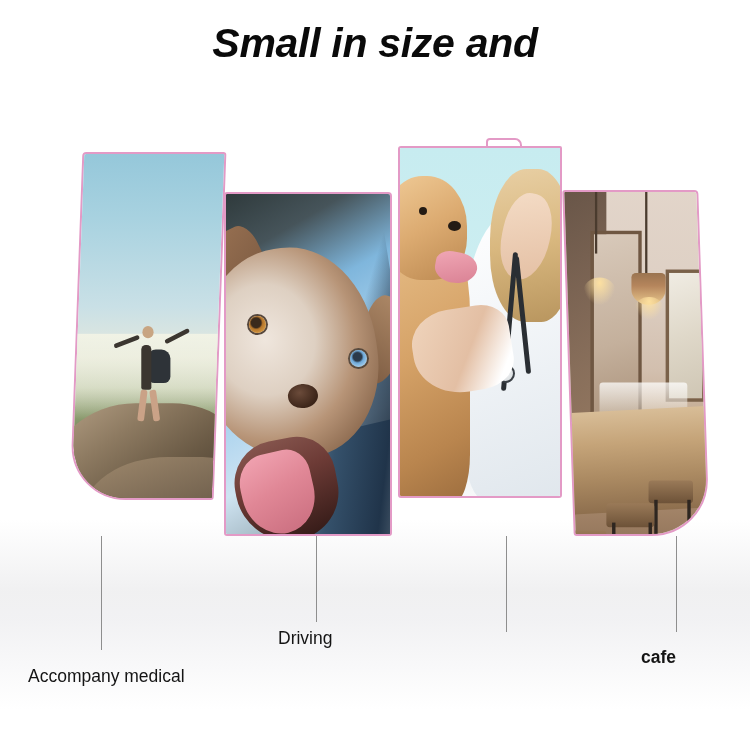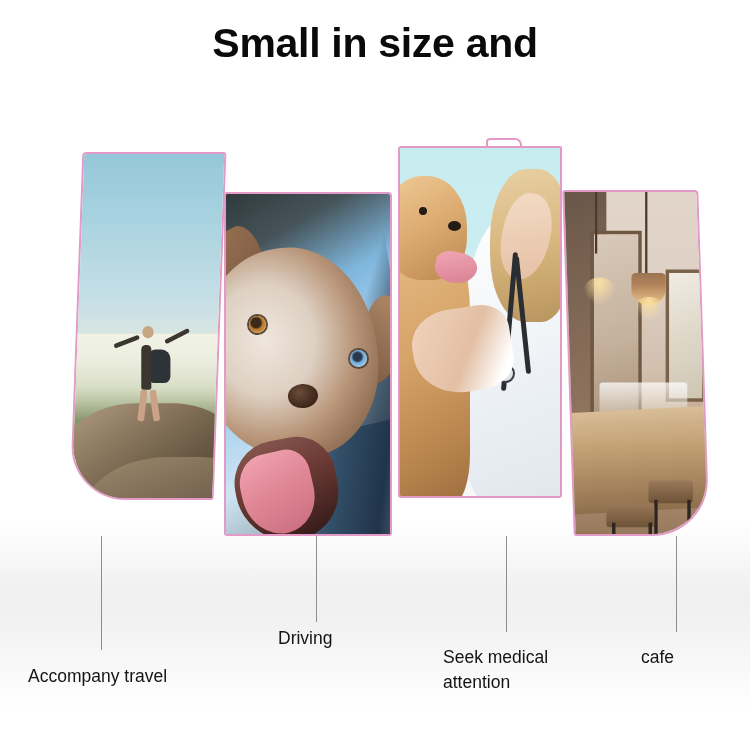--- a/index.html
+++ b/index.html
@@ -38,21 +38,21 @@
     left: 0;
     top: 12px;
     width: 750px;
     text-align: center;
     color: #0a0a0a;
     font-size: 41px;
     font-weight: bold;
     line-height: 1.55;
     letter-spacing: -0.3px;
   }
-  .headline .line { display: block; }
+  .headline .line { display: block; font-style: italic; }
 
   
   .panel {
     position: absolute;
     overflow: hidden;
     background: #ffffff;
     box-sizing: border-box;
     border: 2px solid #e39ac6;
   }
   .panel .photo {
@@ -513,19 +513,17 @@
       <div class="cafe-leg" style="left:58%; top:91%; height:10%;"></div>
       <div class="cafe-stool" style="left:-4%; top:93%; width:34%; height:6%;"></div>
     </div>
   </div>
 
   <div class="leader" style="left:101px; top:536px; height:114px;"></div>
   <div class="leader" style="left:316px; top:536px; height:86px;"></div>
   <div class="leader" style="left:506px; top:536px; height:96px;"></div>
   <div class="leader" style="left:676px; top:536px; height:96px;"></div>
 
-  <div class="caption" style="left:28px; top:664px;">Accompany travel</div>
+  <div class="caption" style="left:28px; top:664px;">Accompany medical</div>
   <div class="caption" style="left:278px; top:626px;">Driving</div>
-  <div class="caption" style="left:443px; top:645px;">Seek medical
-attention</div>
-  <div class="caption" style="left:641px; top:645px;">cafe</div>
+  <div class="caption" style="left:641px; top:645px;font-weight:bold;">cafe</div>
 
 </div>
 
 </body></html>

